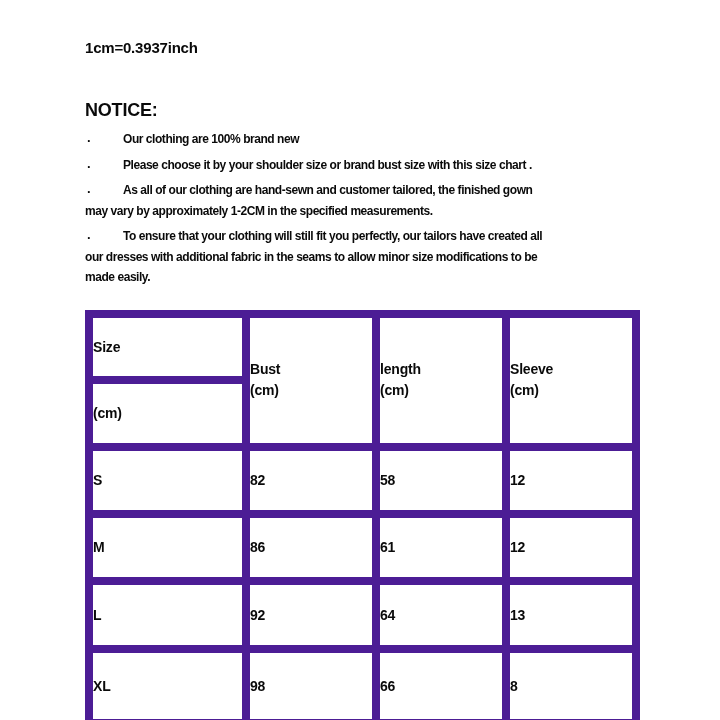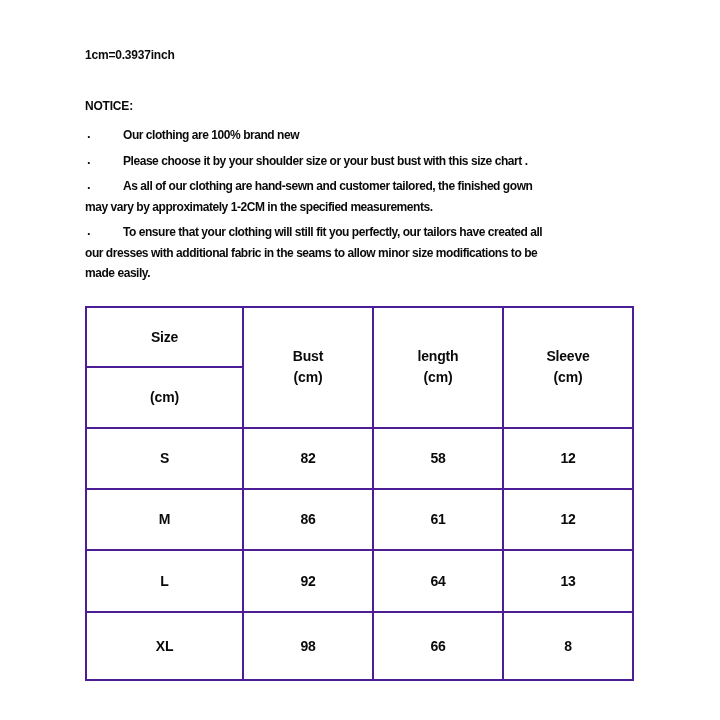--- a/index.html
+++ b/index.html
@@ -12,28 +12,27 @@
     height: 720px;
     font-family: "Liberation Sans", sans-serif;
     font-weight: 700;
     color: #0a0a0a;
     overflow: hidden;
   }
   .content {
     padding: 40px 85px 0 85px;
   }
   .conversion {
-    font-size: 12px;
+    font-size: 15px;
     letter-spacing: -0.2px;
     line-height: 15px;
-    margin-top: 8px;
   }
   .notice-title {
-    margin-top: 36px;
-    font-size: 12px;
+    margin-top: 48px;
+    font-size: 18px;
     letter-spacing: -0.2px;
     line-height: 15px;
   }
   .notice-list {
     margin-top: 11px;
   }
   .n-item {
     position: relative;
     margin: 0 0 5px 0;
     padding: 0;
@@ -55,22 +54,22 @@
   .nline.first {
     padding-left: 38px;
   }
   table.size-table {
     border-collapse: collapse;
     table-layout: fixed;
     width: 547px;
     margin-top: 22px;
   }
   table.size-table td {
-    border: 2px solid #4c1d95;
-    text-align: center;
+    border: 8px solid #4c1d95;
+    text-align: left;
     vertical-align: middle;
     font-size: 14px;
     letter-spacing: -0.2px;
     padding: 0;
   }
   .hline {
     display: block;
     line-height: 21px;
   }
   td.h1 { height: 58px; }
@@ -91,21 +90,21 @@
 
   <div class="notice-list">
 
     <p class="n-item">
       <span class="bullet">·</span>
       <span class="nline first">Our clothing are 100% brand new</span>
     </p>
 
     <p class="n-item">
       <span class="bullet">·</span>
-      <span class="nline first">Please choose it by your shoulder size or your bust bust with this size chart .</span>
+      <span class="nline first">Please choose it by your shoulder size or brand bust size with this size chart .</span>
     </p>
 
     <p class="n-item">
       <span class="bullet">·</span>
       <span class="nline first">As all of our clothing are hand-sewn and customer tailored, the finished gown</span>
       <span class="nline">may vary by approximately 1-2CM in the specified measurements.</span>
     </p>
 
     <p class="n-item">
       <span class="bullet">·</span>

